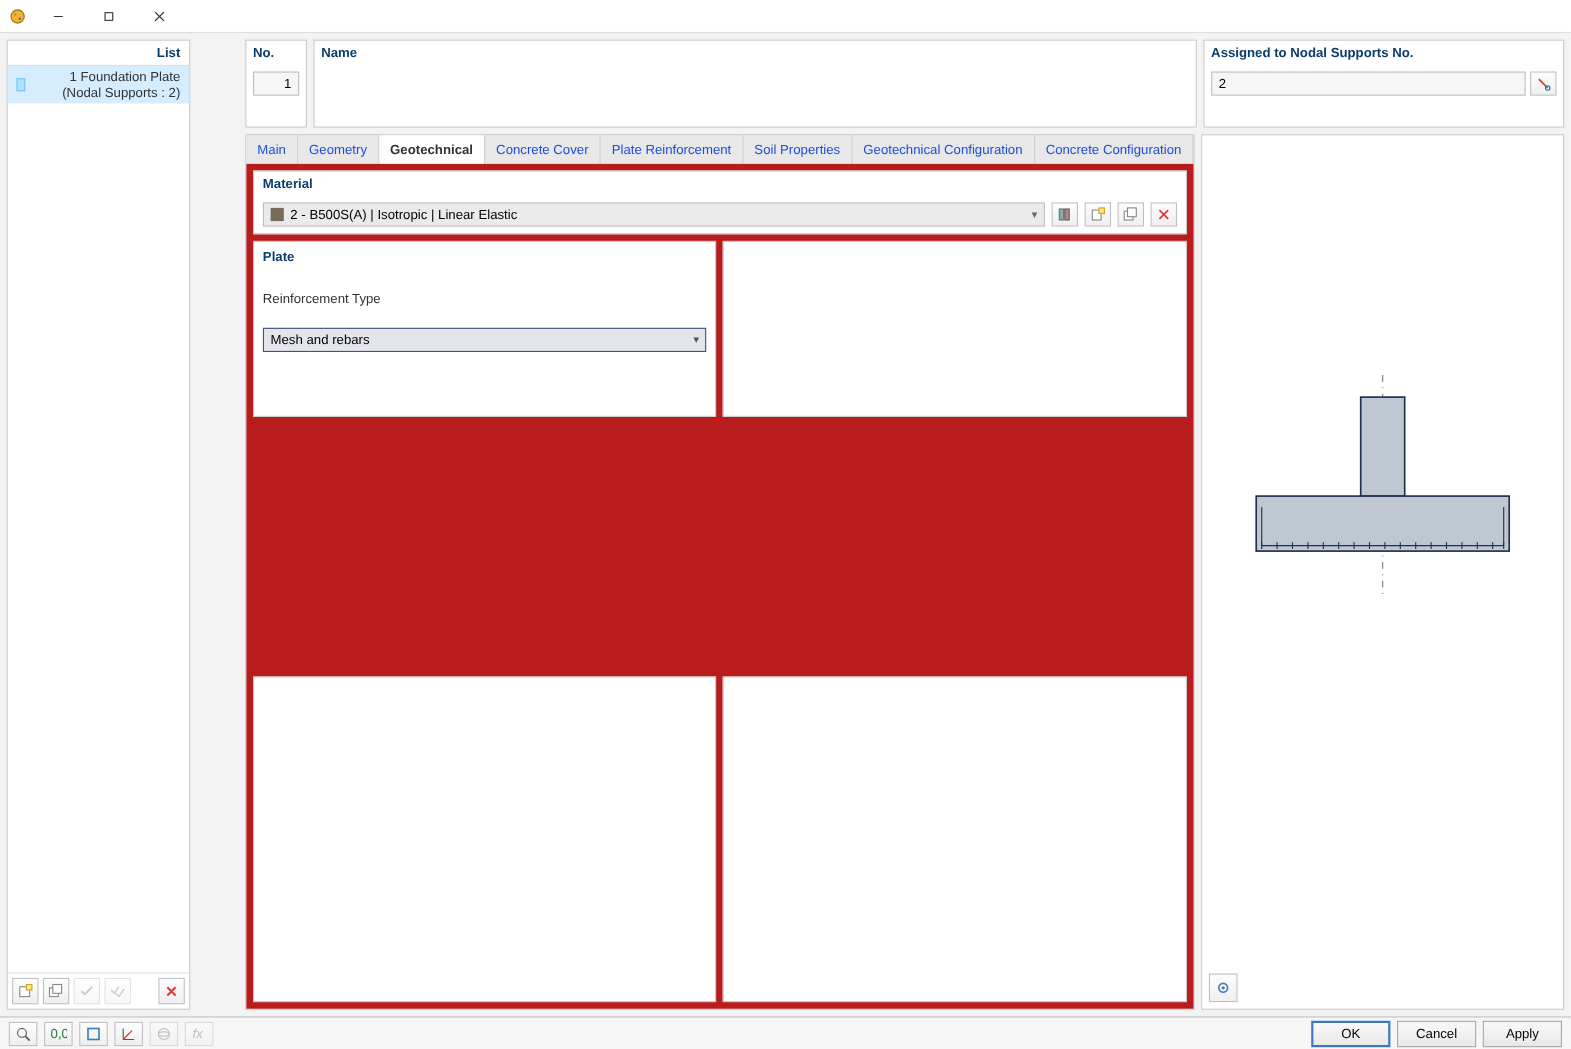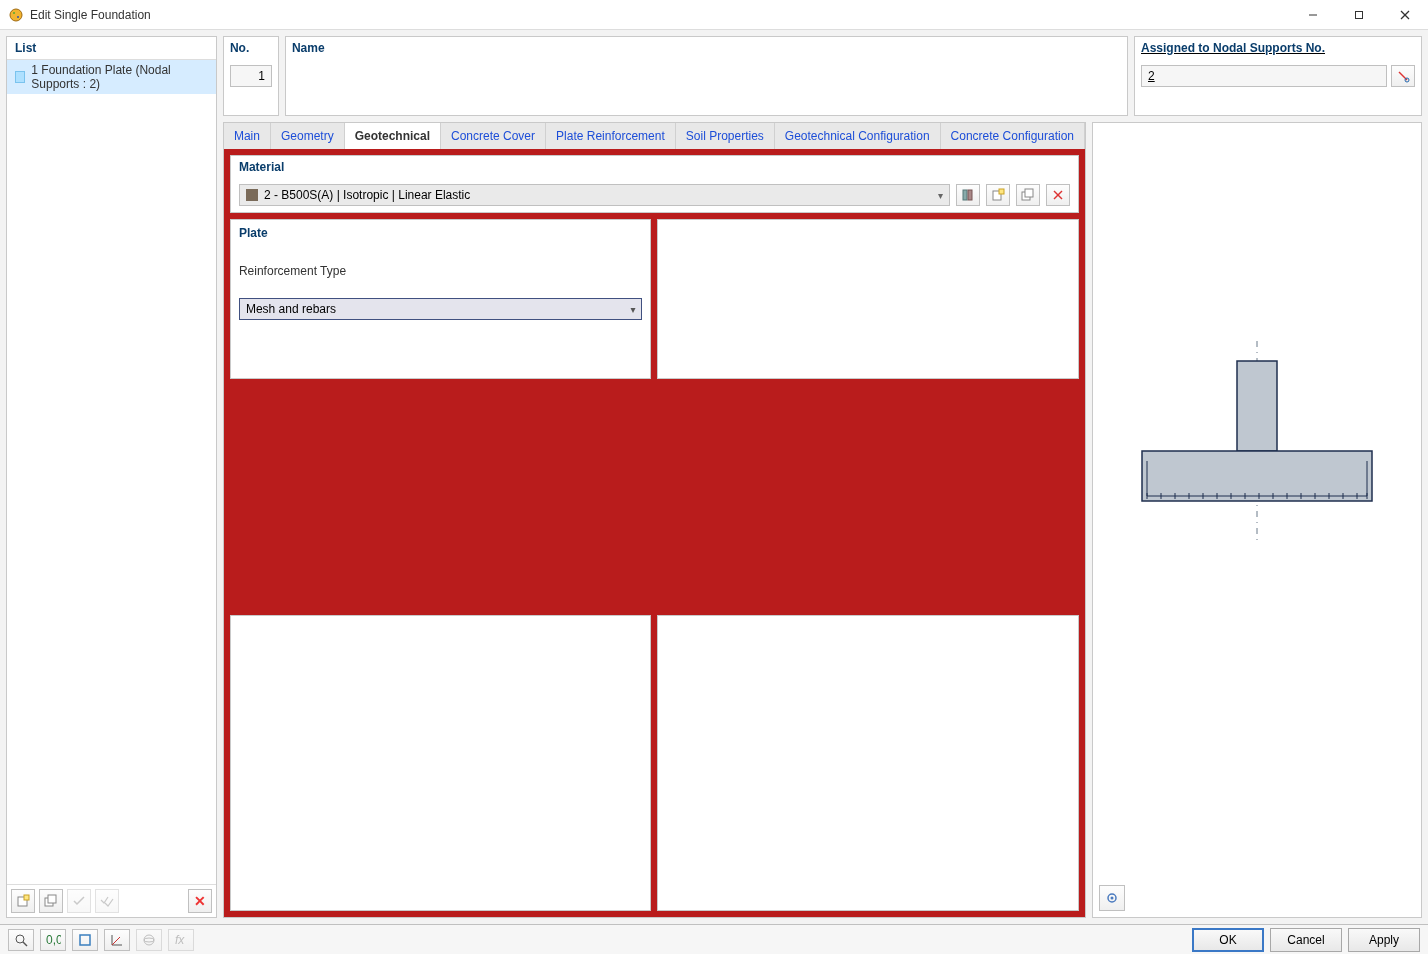--- a/index.html
+++ b/index.html
@@ -10,39 +10,39 @@
 .titlebar .icon { width: 16px; height: 16px; margin-right: 6px; }
 .titlebar .title { flex: 1; font-size: 12px; color: #333; }
 .titlebar .winbtns { display: flex; }
 .titlebar .winbtn { width: 46px; height: 30px; display: flex; align-items: center; justify-content: center; color: #333; }
 
 
 .app { display: flex; flex-direction: column; height: calc(954px - 30px); background: #f3f3f3; }
 .content-row { display: flex; flex: 1; gap: 6px; padding: 6px; }
 
 
-.left-panel { width: 300px; background: #fff; border: 1px solid #c9c9c9; display: flex; flex-direction: column; }
+.left-panel { width: 300px; background: #fff; border: 1px solid #c9c9c9; display: flex; flex-direction: column; text-align: right; }
 .panel-header { padding: 4px 8px; font-size: 12px; font-weight: bold; color: #0a3d6b; border-bottom: 1px solid #ddd; }
 .list-item { padding: 3px 8px; background: #d6ecff; color: #333; display: flex; align-items: center; gap: 6px; }
 .list-item .swatch { width: 12px; height: 12px; background: #aee0ff; border: 1px solid #7ac3ee; }
 .left-toolbar { margin-top: auto; display: flex; align-items: center; gap: 4px; padding: 4px; border-top: 1px solid #ddd; }
 .tb { width: 24px; height: 24px; border: 1px solid #c0c0c0; background: linear-gradient(#fdfdfd,#efefef); display:flex; align-items:center; justify-content:center; }
 .tb.disabled { opacity: 0.45; }
 .left-toolbar .spacer { flex: 1; }
 .redx { color: #e33; font-weight: bold; font-size: 14px; }
 
 
-.center { flex: 1; display: flex; flex-direction: column; gap: 6px; }
+.center { flex: 1; display: flex; flex-direction: column; gap: 6px; margin-left: 44px; }
 
 
 .top-fields { display: flex; gap: 6px; height: 80px; }
 .field-panel { background: #fff; border: 1px solid #c9c9c9; display: flex; flex-direction: column; }
 .field-panel.no { width: 56px; }
 .field-panel.name { flex: 1; }
-.field-panel.assigned { width: 288px; text-decoration: underline; }
+.field-panel.assigned { width: 328px; }
 .field-head { padding: 4px 6px; font-weight: bold; color: #0a3d6b; font-size: 12px; }
 .field-body { padding: 6px; display: flex; gap: 4px; align-items: center; }
 .field-body input[type=text] { flex: 1; height: 22px; padding: 0 6px; border: 1px solid #c0c0c0; background: #f6f6f6; font-size: 12px; }
 .no-input { width: 42px; text-align: right; }
 .small-btn { width: 24px; height: 22px; border: 1px solid #c0c0c0; background: linear-gradient(#fdfdfd,#efefef); display:flex; align-items:center; justify-content:center; }
 
 
 .tabs-panel { flex: 1; background: #f3f3f3; display: flex; flex-direction: column; border: 1px solid #c9c9c9; }
 .tabstrip { display: flex; background: #e8e8e8; }
 .tab { padding: 6px 10px; color: #1d4ed8; border-right: 1px solid #d0d0d0; white-space: nowrap; }
@@ -91,21 +91,20 @@
 <body>
 
 <div class="titlebar">
   <span class="icon">
     <svg viewBox="0 0 16 16" width="16" height="16">
         <circle cx="8" cy="8" r="6" fill="#f2b430" stroke="#a06a10"></circle>
         <circle cx="6" cy="6" r="1" fill="#5a3"></circle>
         <circle cx="10" cy="10" r="1" fill="#35a"></circle>
       </svg>
   </span>
-  <span class="title">Edit Single Foundation</span>
   <div class="winbtns">
     <div class="winbtn">
         <svg width="10" height="10">
           <line x1="1" y1="5" x2="9" y2="5" stroke="#333" stroke-width="1"></line>
         </svg>
       </div>
     <div class="winbtn">
         <svg width="10" height="10">
           <rect x="1.5" y="1.5" width="7" height="7" fill="none" stroke="#333" stroke-width="1"></rect>
         </svg>

